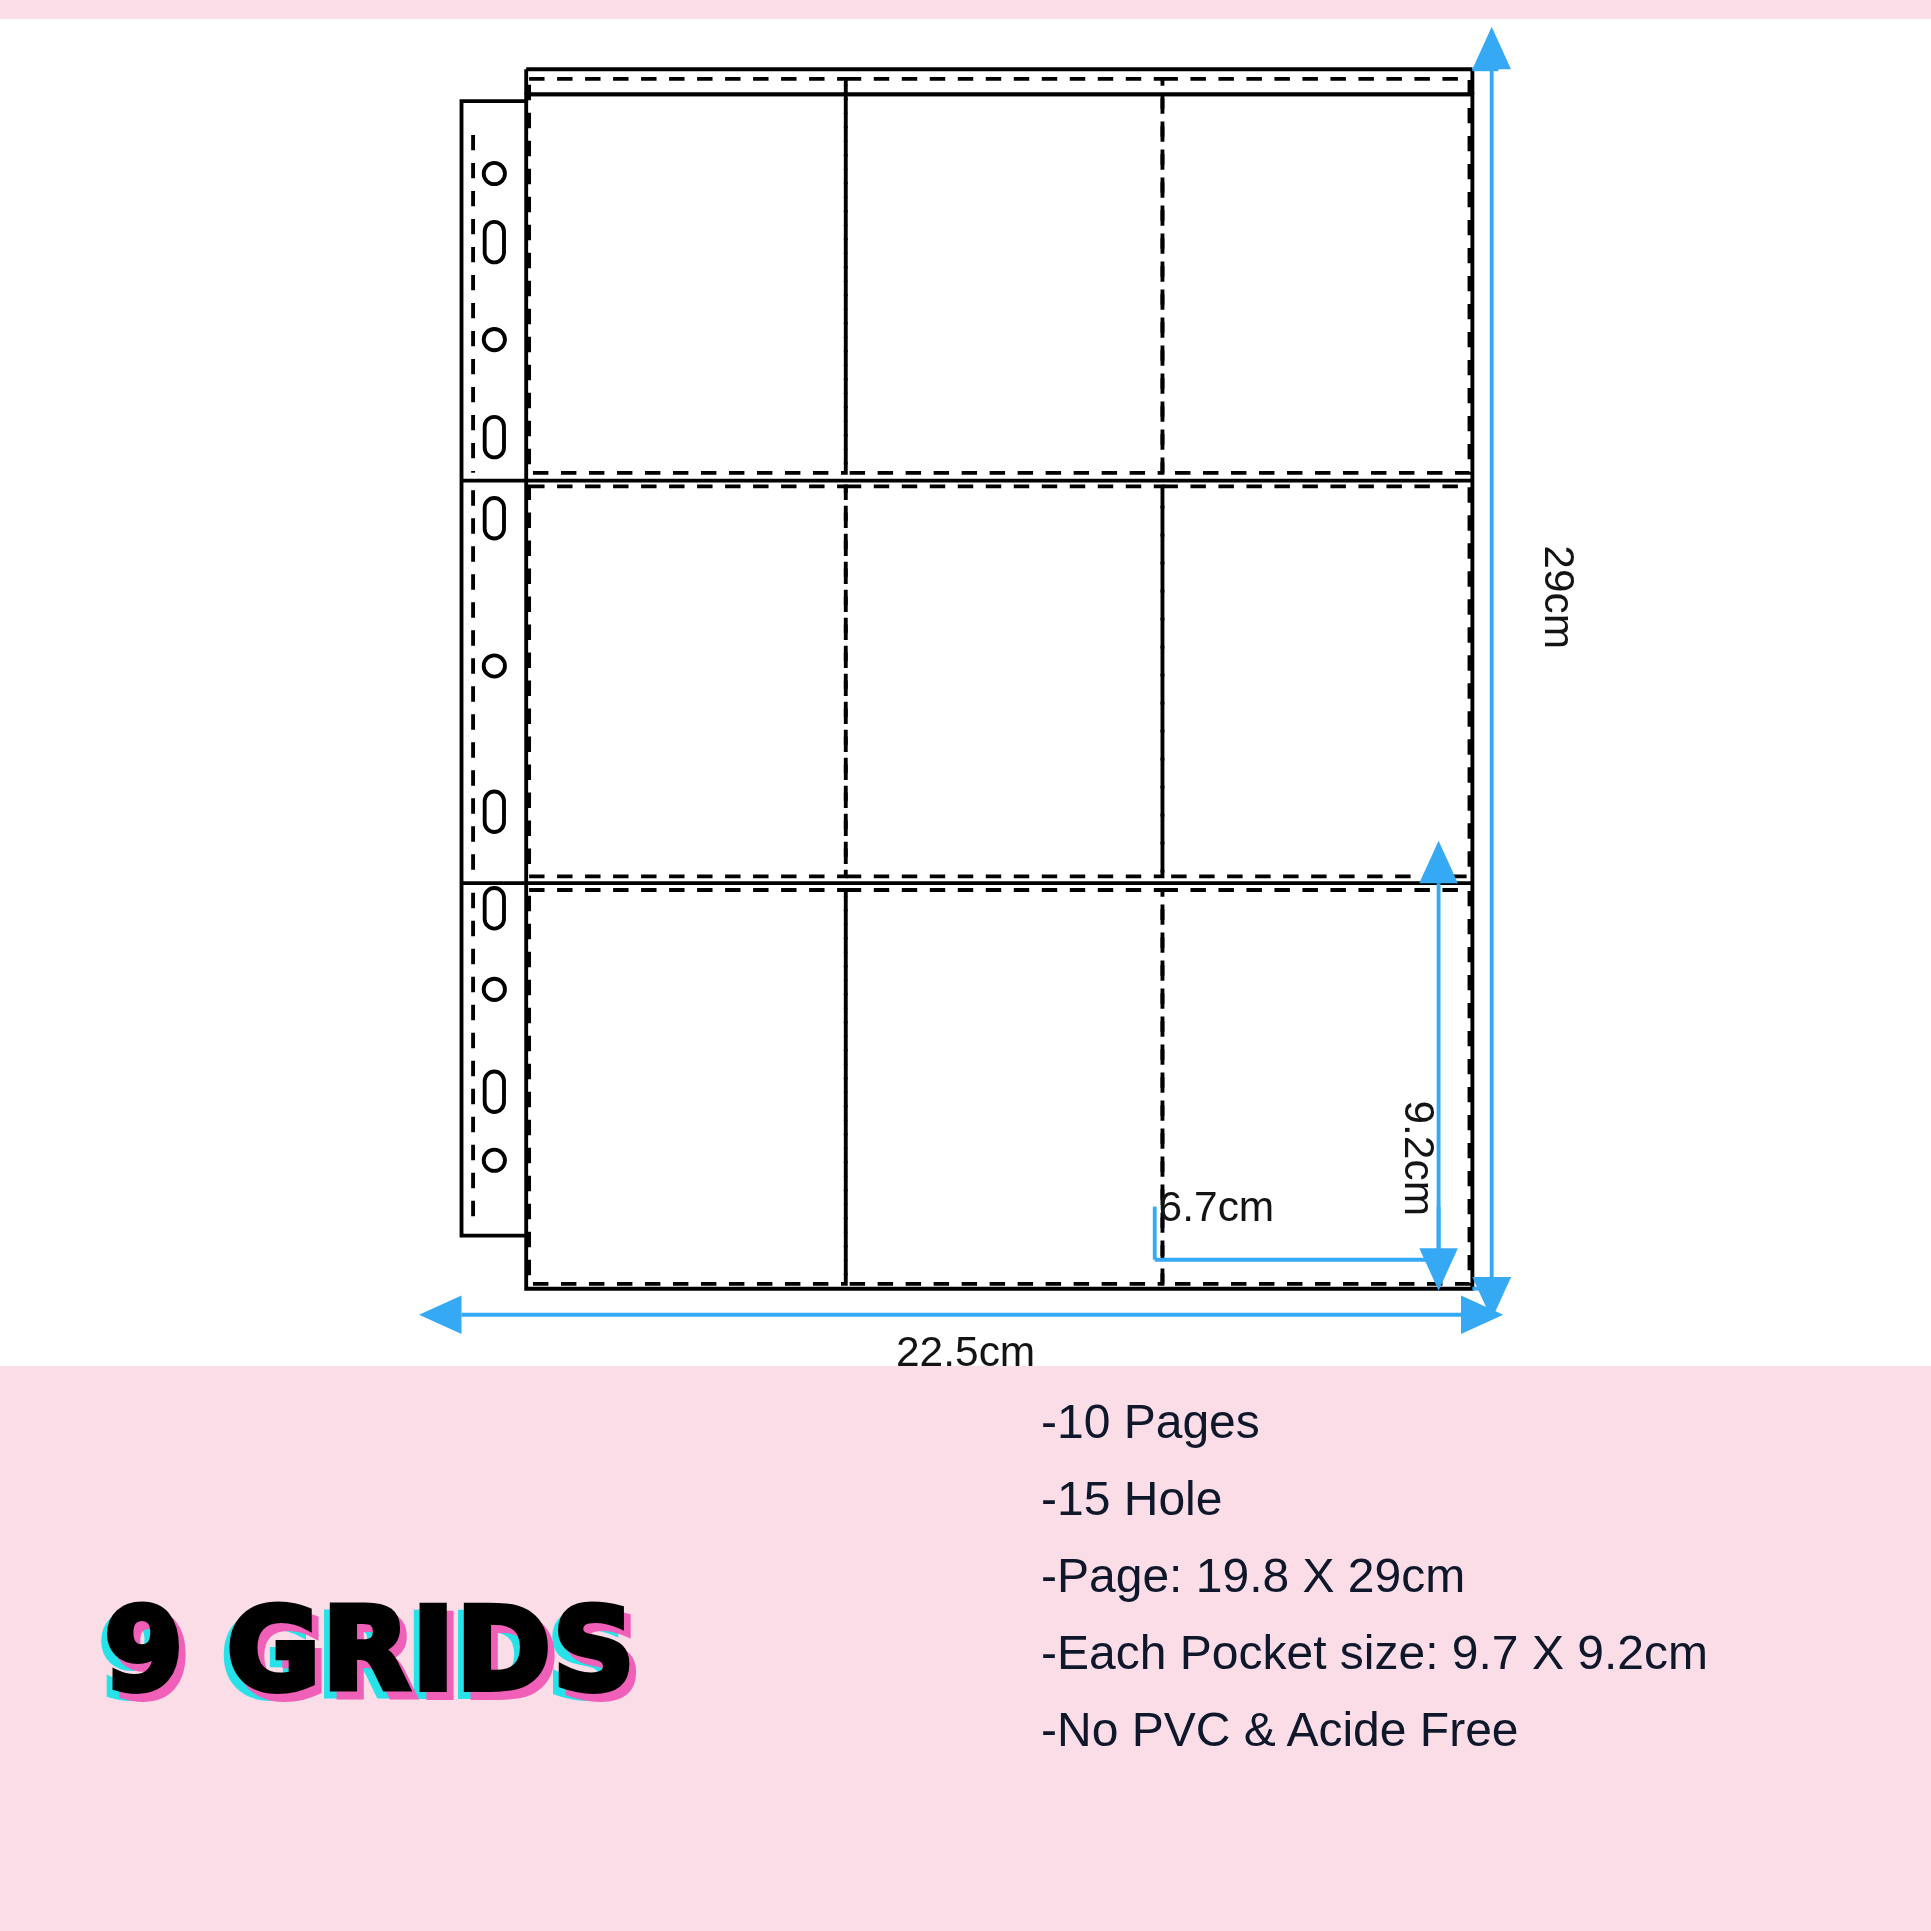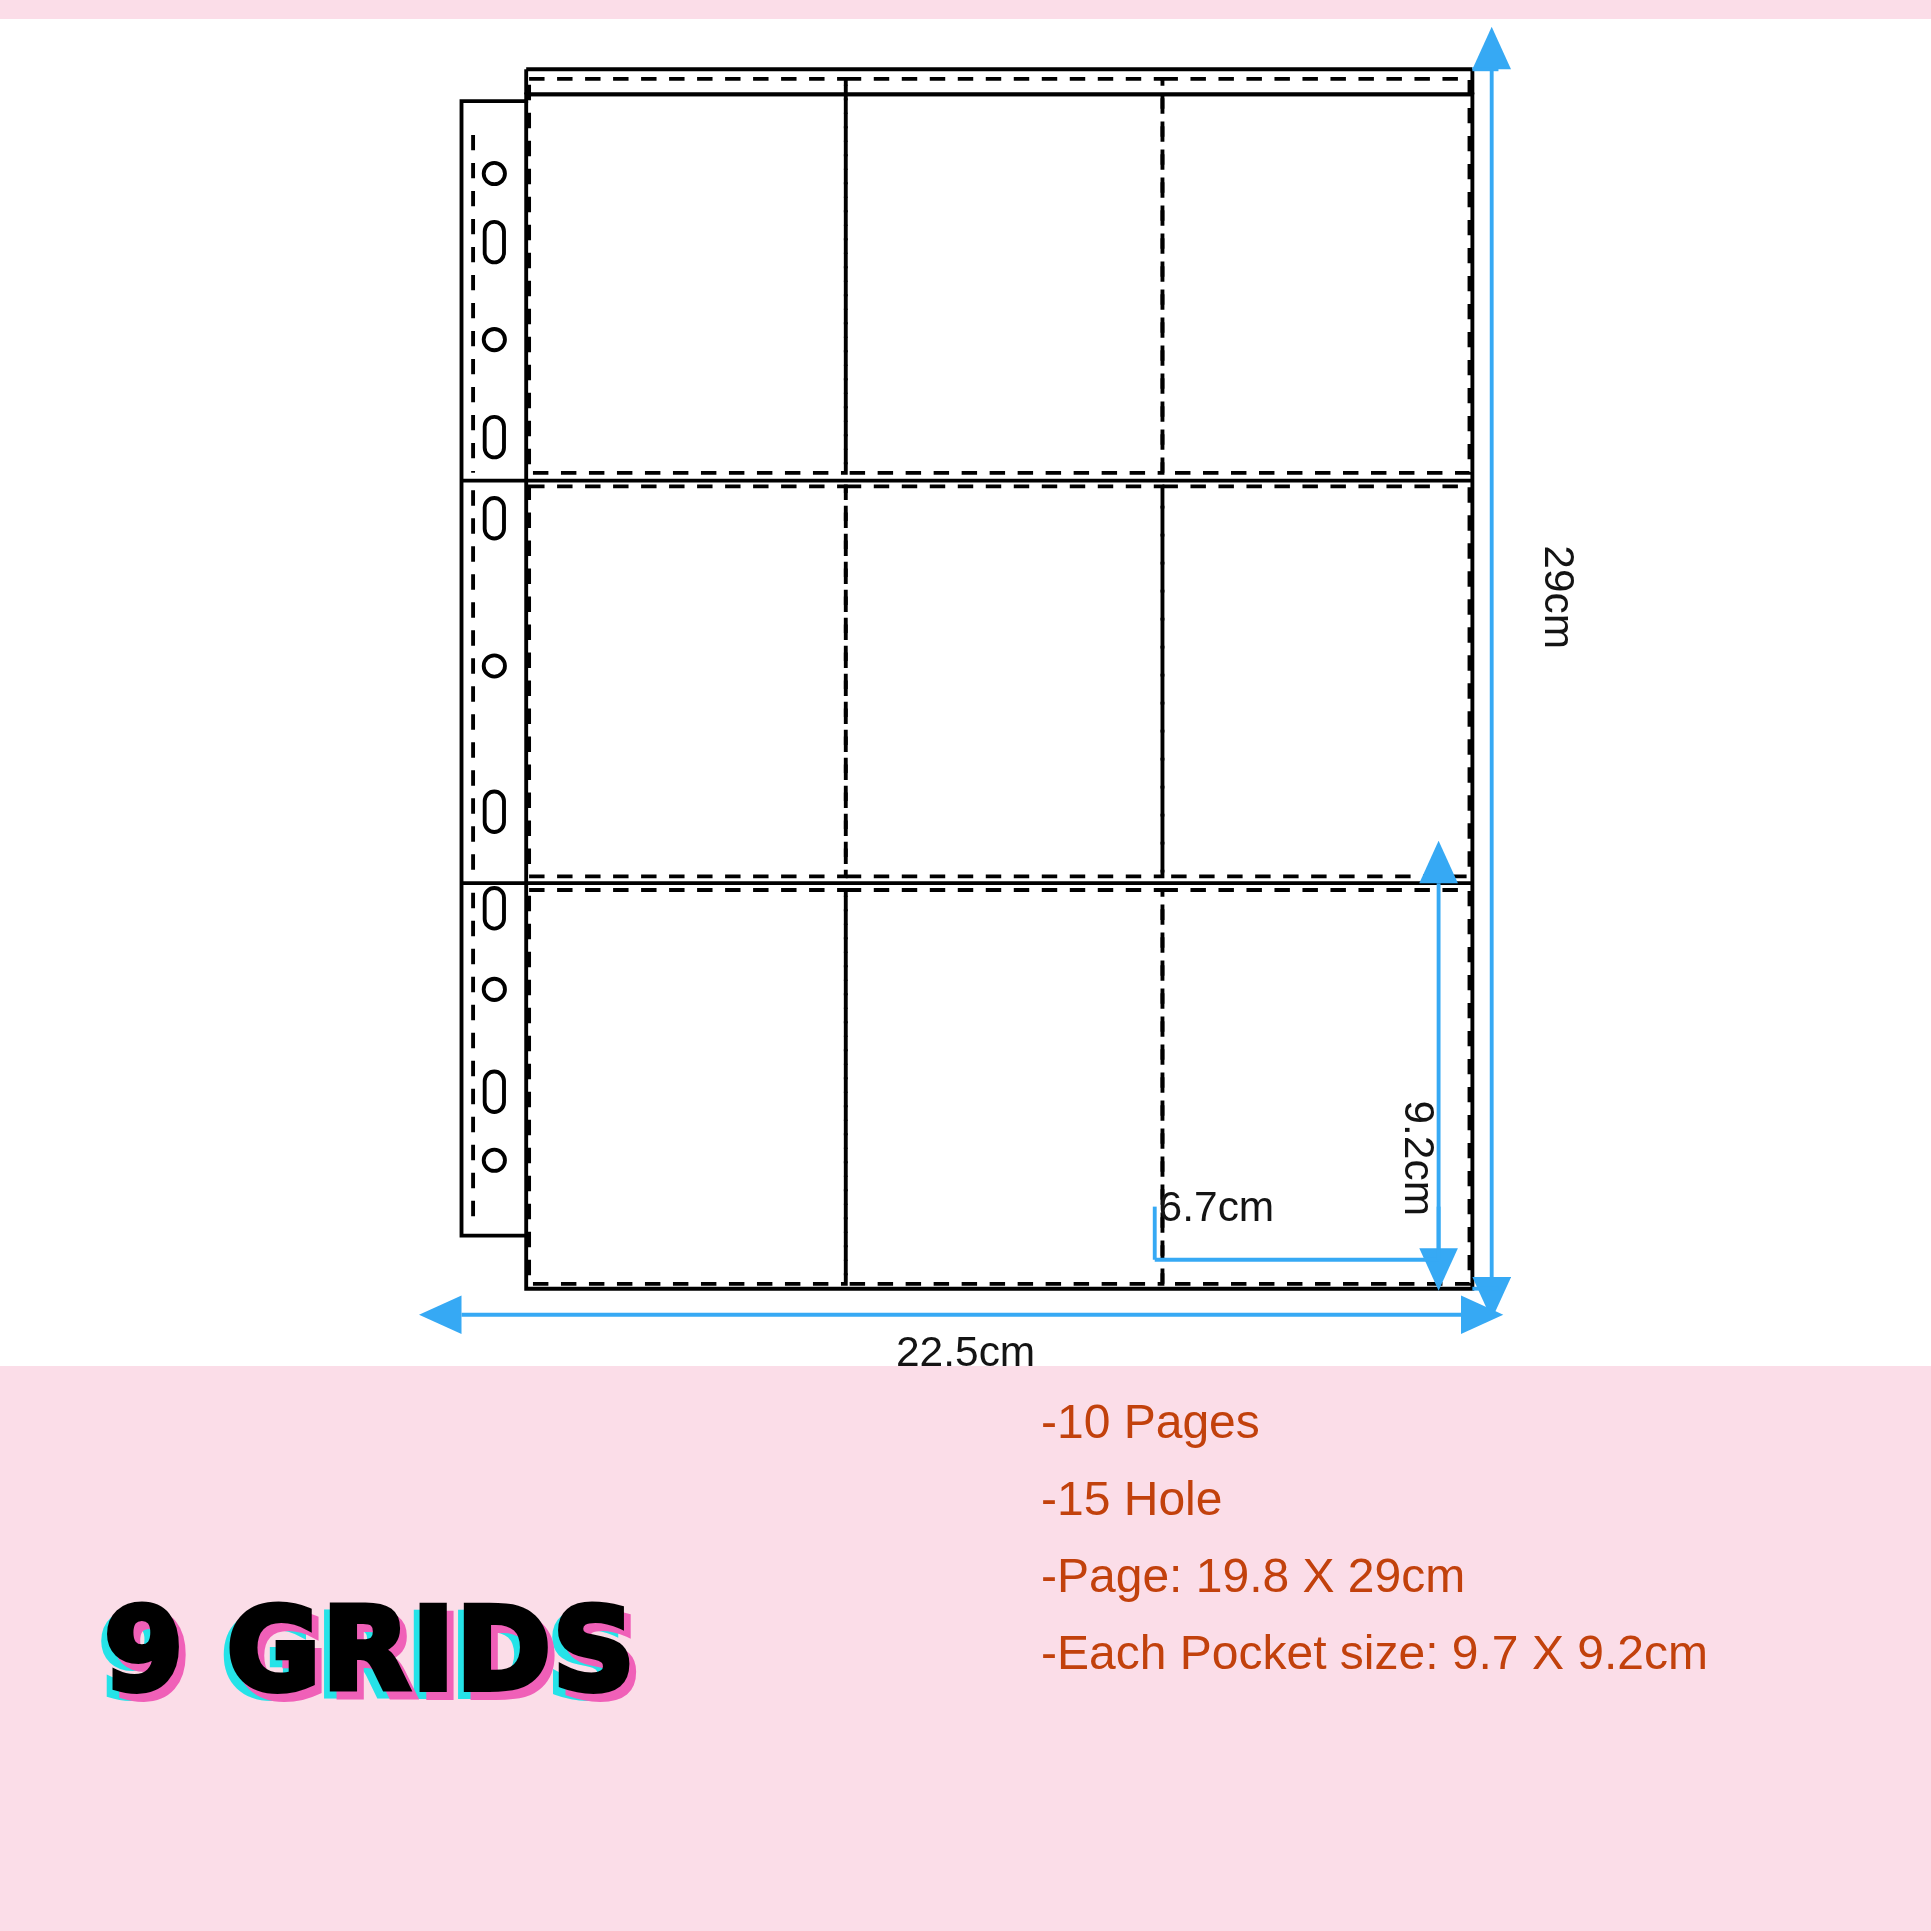--- a/index.html
+++ b/index.html
@@ -96,21 +96,21 @@
   .specs {
     position: absolute;
     left: 1041px;
     top: 1383px;
     width: 850px;
   }
   .spec-line {
     font-family: "Liberation Sans", sans-serif;
     font-size: 48px;
     line-height: 77px;
-    color: #c2410c;
+    color: #0f172a;
     white-space: nowrap;
   }
 
   .dim-label {
     font-family: "Liberation Sans", sans-serif;
     font-size: 44px;
     fill: #141414;
   }
 </style>
 </head>
@@ -229,16 +229,17 @@
     <div class="title-shadow-cyan">9 GRIDS</div>
     <div class="title-shadow-magenta">9 GRIDS</div>
     <div class="title-text">9 GRIDS</div>
   </div>
 
   <div class="specs">
     <div class="spec-line">-10 Pages</div>
     <div class="spec-line">-15 Hole</div>
     <div class="spec-line">-Page: 19.8 X 29cm</div>
     <div class="spec-line">-Each Pocket size: 9.7 X 9.2cm</div>
+    <div class="spec-line">-No PVC &amp; Acide Free</div>
   </div>
 
 </div>
 
 
 </body></html>

